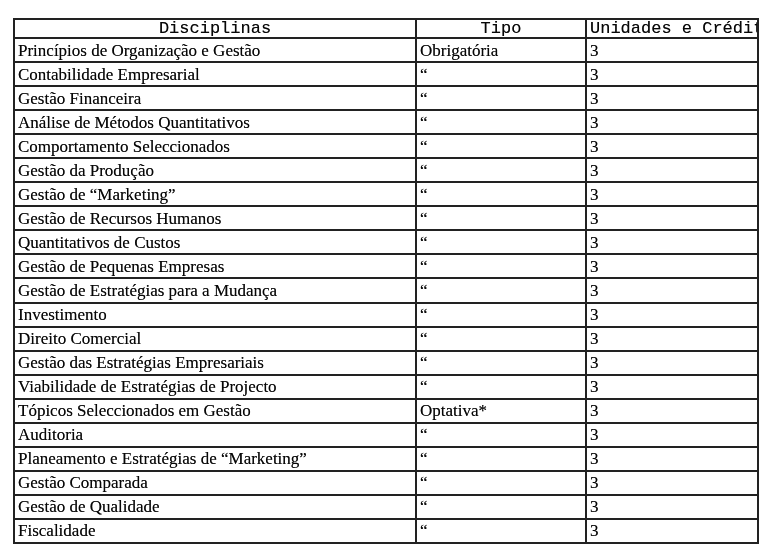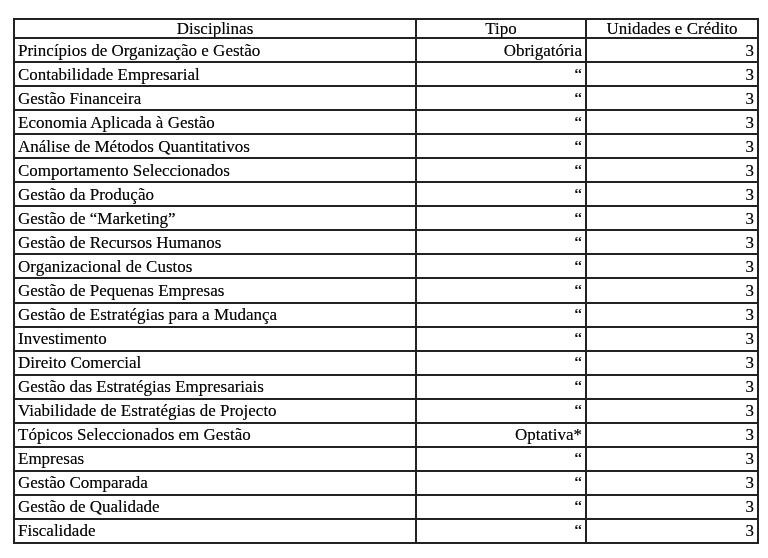--- a/index.html
+++ b/index.html
@@ -35,27 +35,28 @@
     font-weight: normal;
     color: #070707;
     padding: 0 3px;
     white-space: nowrap;
     overflow: hidden;
     vertical-align: middle;
     text-shadow: 0 0 0.5px rgba(0,0,0,0.55);
     line-height: 1;
   }
   table.curriculum th {
+    font-family: Liberation Mono, monospace;
   }
   td.disc {
     text-align: left;
     padding-left: 8px;
   }
   td.tipo, td.cred {
-    text-align: right;
+    text-align: left;
     font-family: Liberation Serif, serif;
   }
   col.c1 { width: 402px; }
   col.c2 { width: 170px; }
   col.c3 { width: 172px; }
 </style>
 </head>
 <body>
 
 <div class="page">
@@ -84,25 +85,20 @@
     <td class="tipo">“</td>
     <td class="cred">3</td>
   </tr>
 
   <tr>
     <td class="disc">Gestão Financeira</td>
     <td class="tipo">“</td>
     <td class="cred">3</td>
   </tr>
 
-  <tr>
-    <td class="disc">Economia Aplicada à Gestão</td>
-    <td class="tipo">“</td>
-    <td class="cred">3</td>
-  </tr>
 
 
   <tr>
     <td class="disc">Análise de Métodos Quantitativos</td>
     <td class="tipo">“</td>
     <td class="cred">3</td>
   </tr>
 
   <tr>
     <td class="disc">Comportamento Seleccionados</td>
@@ -122,21 +118,21 @@
     <td class="cred">3</td>
   </tr>
 
   <tr>
     <td class="disc">Gestão de Recursos Humanos</td>
     <td class="tipo">“</td>
     <td class="cred">3</td>
   </tr>
 
   <tr>
-    <td class="disc">Organizacional de Custos</td>
+    <td class="disc">Quantitativos de Custos</td>
     <td class="tipo">“</td>
     <td class="cred">3</td>
   </tr>
 
   <tr>
     <td class="disc">Gestão de Pequenas Empresas</td>
     <td class="tipo">“</td>
     <td class="cred">3</td>
   </tr>
 
@@ -170,25 +166,30 @@
     <td class="cred">3</td>
   </tr>
 
   <tr>
     <td class="disc">Tópicos Seleccionados em Gestão</td>
     <td class="tipo">Optativa*</td>
     <td class="cred">3</td>
   </tr>
 
   <tr>
-    <td class="disc">Empresas</td>
-    <td class="tipo">“</td>
-    <td class="cred">3</td>
-  </tr>
-
+    <td class="disc">Auditoria</td>
+    <td class="tipo">“</td>
+    <td class="cred">3</td>
+  </tr>
+
+  <tr>
+    <td class="disc">Planeamento e Estratégias de “Marketing”</td>
+    <td class="tipo">“</td>
+    <td class="cred">3</td>
+  </tr>
 
   <tr>
     <td class="disc">Gestão Comparada</td>
     <td class="tipo">“</td>
     <td class="cred">3</td>
   </tr>
 
   <tr>
     <td class="disc">Gestão de Qualidade</td>
     <td class="tipo">“</td>

